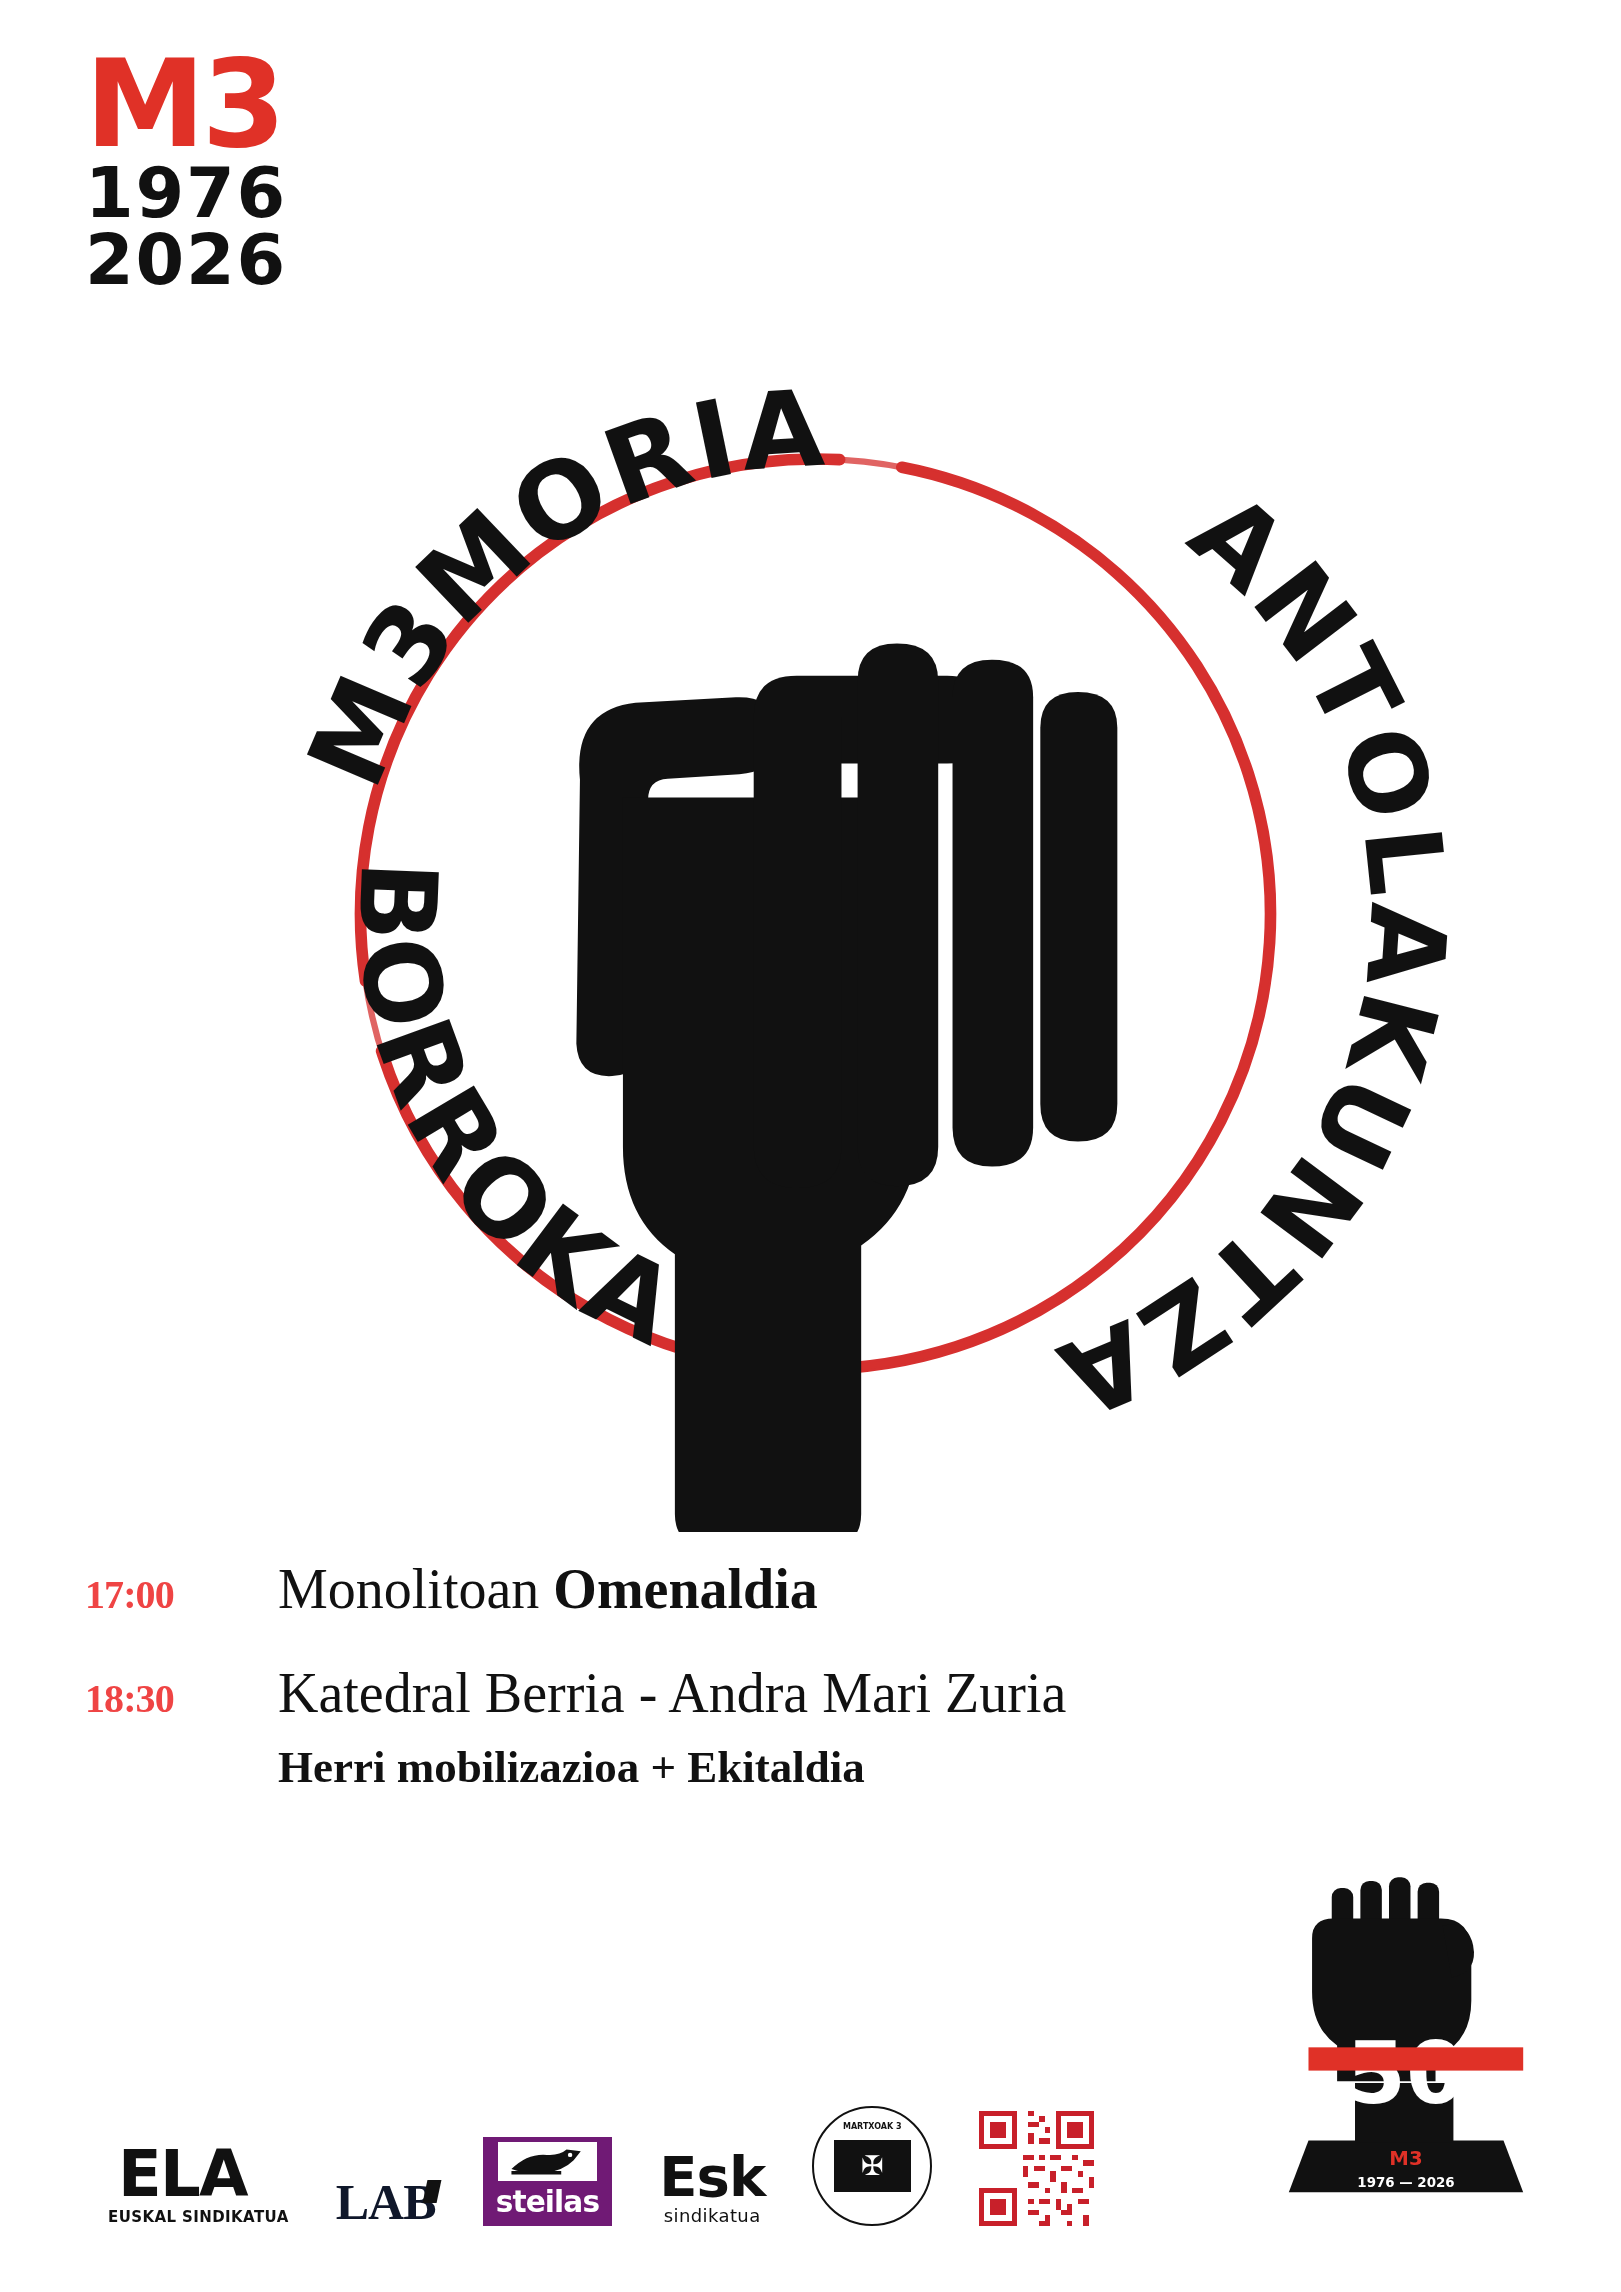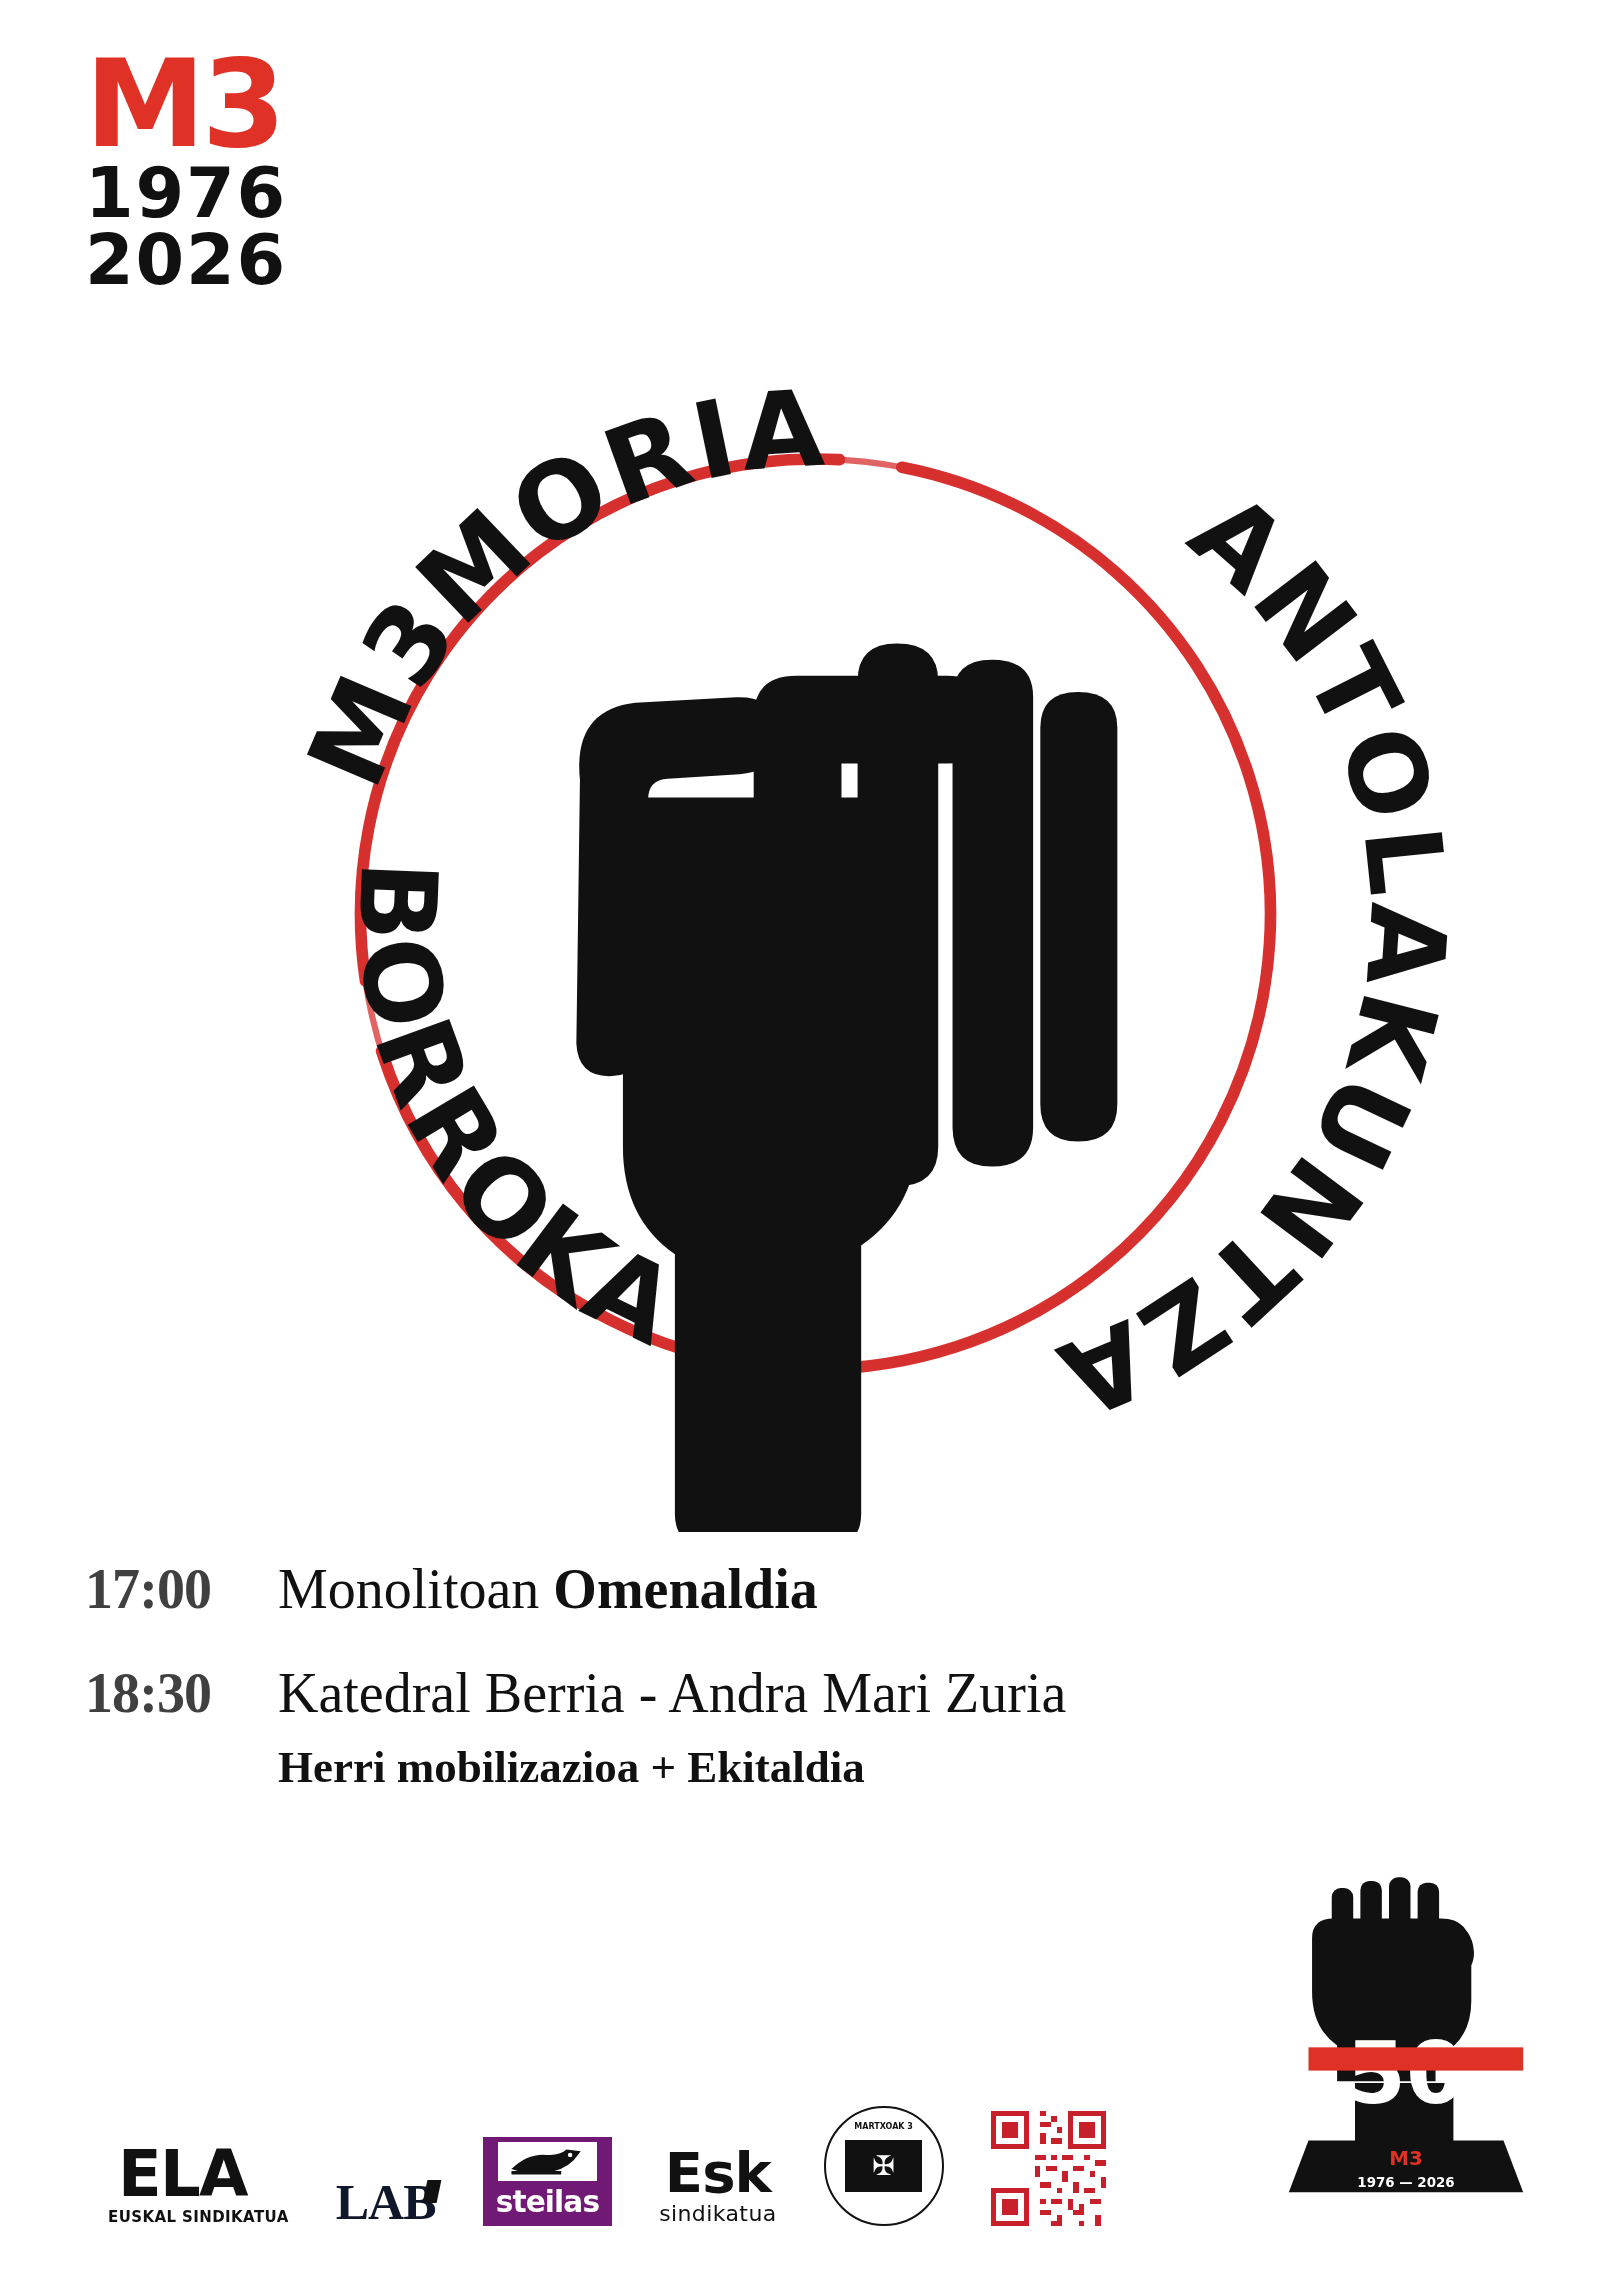--- a/index.html
+++ b/index.html
@@ -71,23 +71,23 @@
     font-family: "Liberation Serif", serif;
   }
   .sched-row {
     display: flex;
     align-items: baseline;
     margin-bottom: 34px;
   }
   .sched-time {
     width: 193px;
     flex: 0 0 193px;
-    color: #404040;
-    font-weight: bold;
-    font-size: 56px;
+    color: #ef4444;
+    font-weight: bold;
+    font-size: 40px;
     letter-spacing: -0.9px;
   }
   .sched-body {
     font-size: 56px;
     color: #111111;
     line-height: 1.25;
   }
   .sched-body .bold {
     font-weight: bold;
   }
@@ -189,21 +189,21 @@
   .esk-main {
     font-family: "DejaVu Sans", sans-serif;
     font-weight: bold;
     font-size: 56px;
     letter-spacing: -0.9px;
     color: #111;
     line-height: 0.95;
   }
   .esk-sub {
     font-family: "DejaVu Sans", sans-serif;
-    font-size: 22px;
+    font-size: 18px;
     letter-spacing: 0.4px;
     color: #111;
     margin-top: 1.8px;
   }
   .circle-logo {
     width: 116px;
     height: 116px;
     border-radius: 50%;
     border: 2.7px solid #111;
     position: relative;

